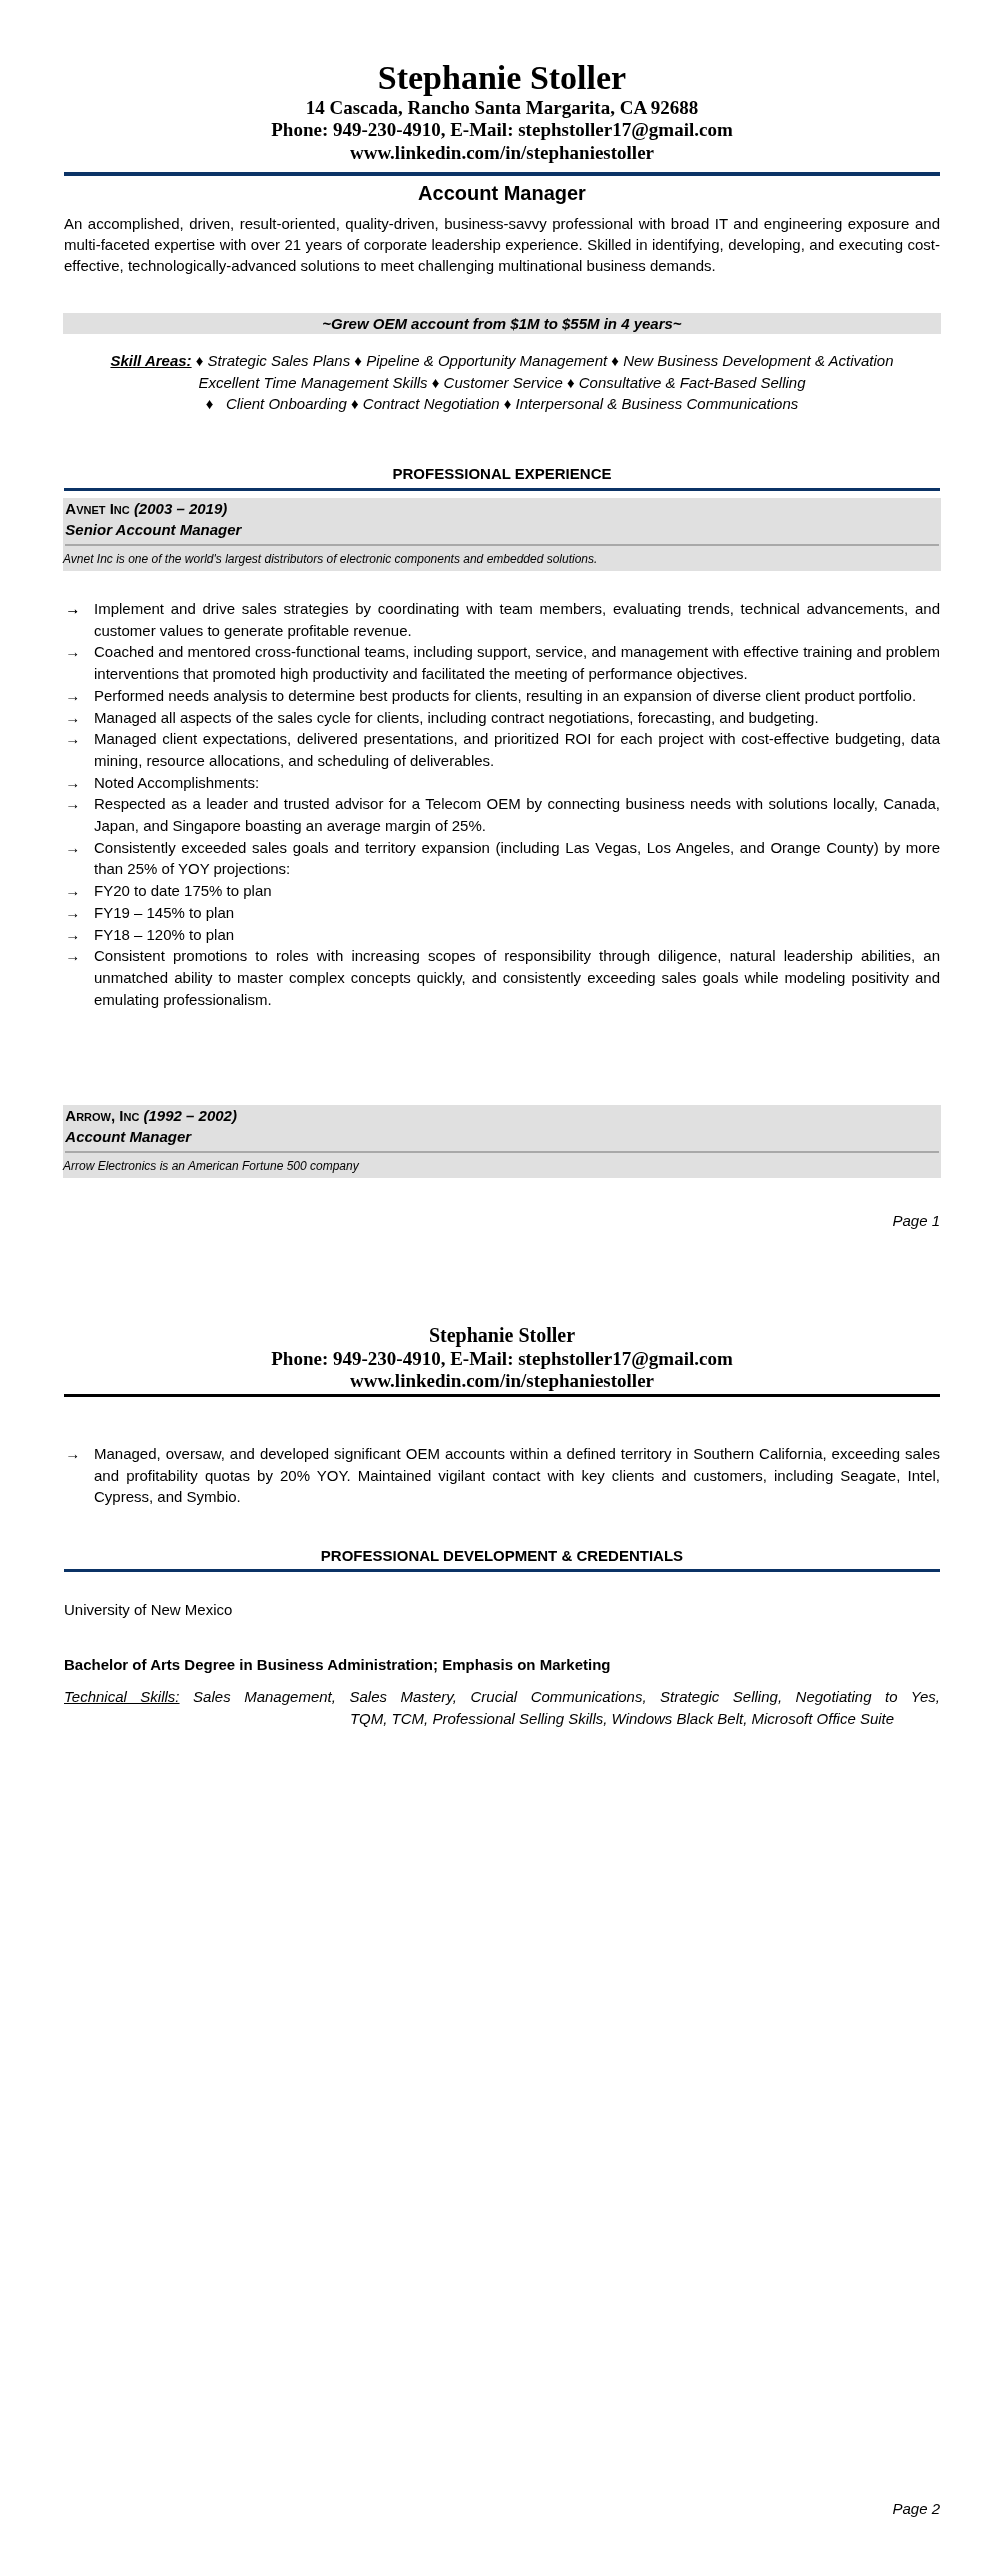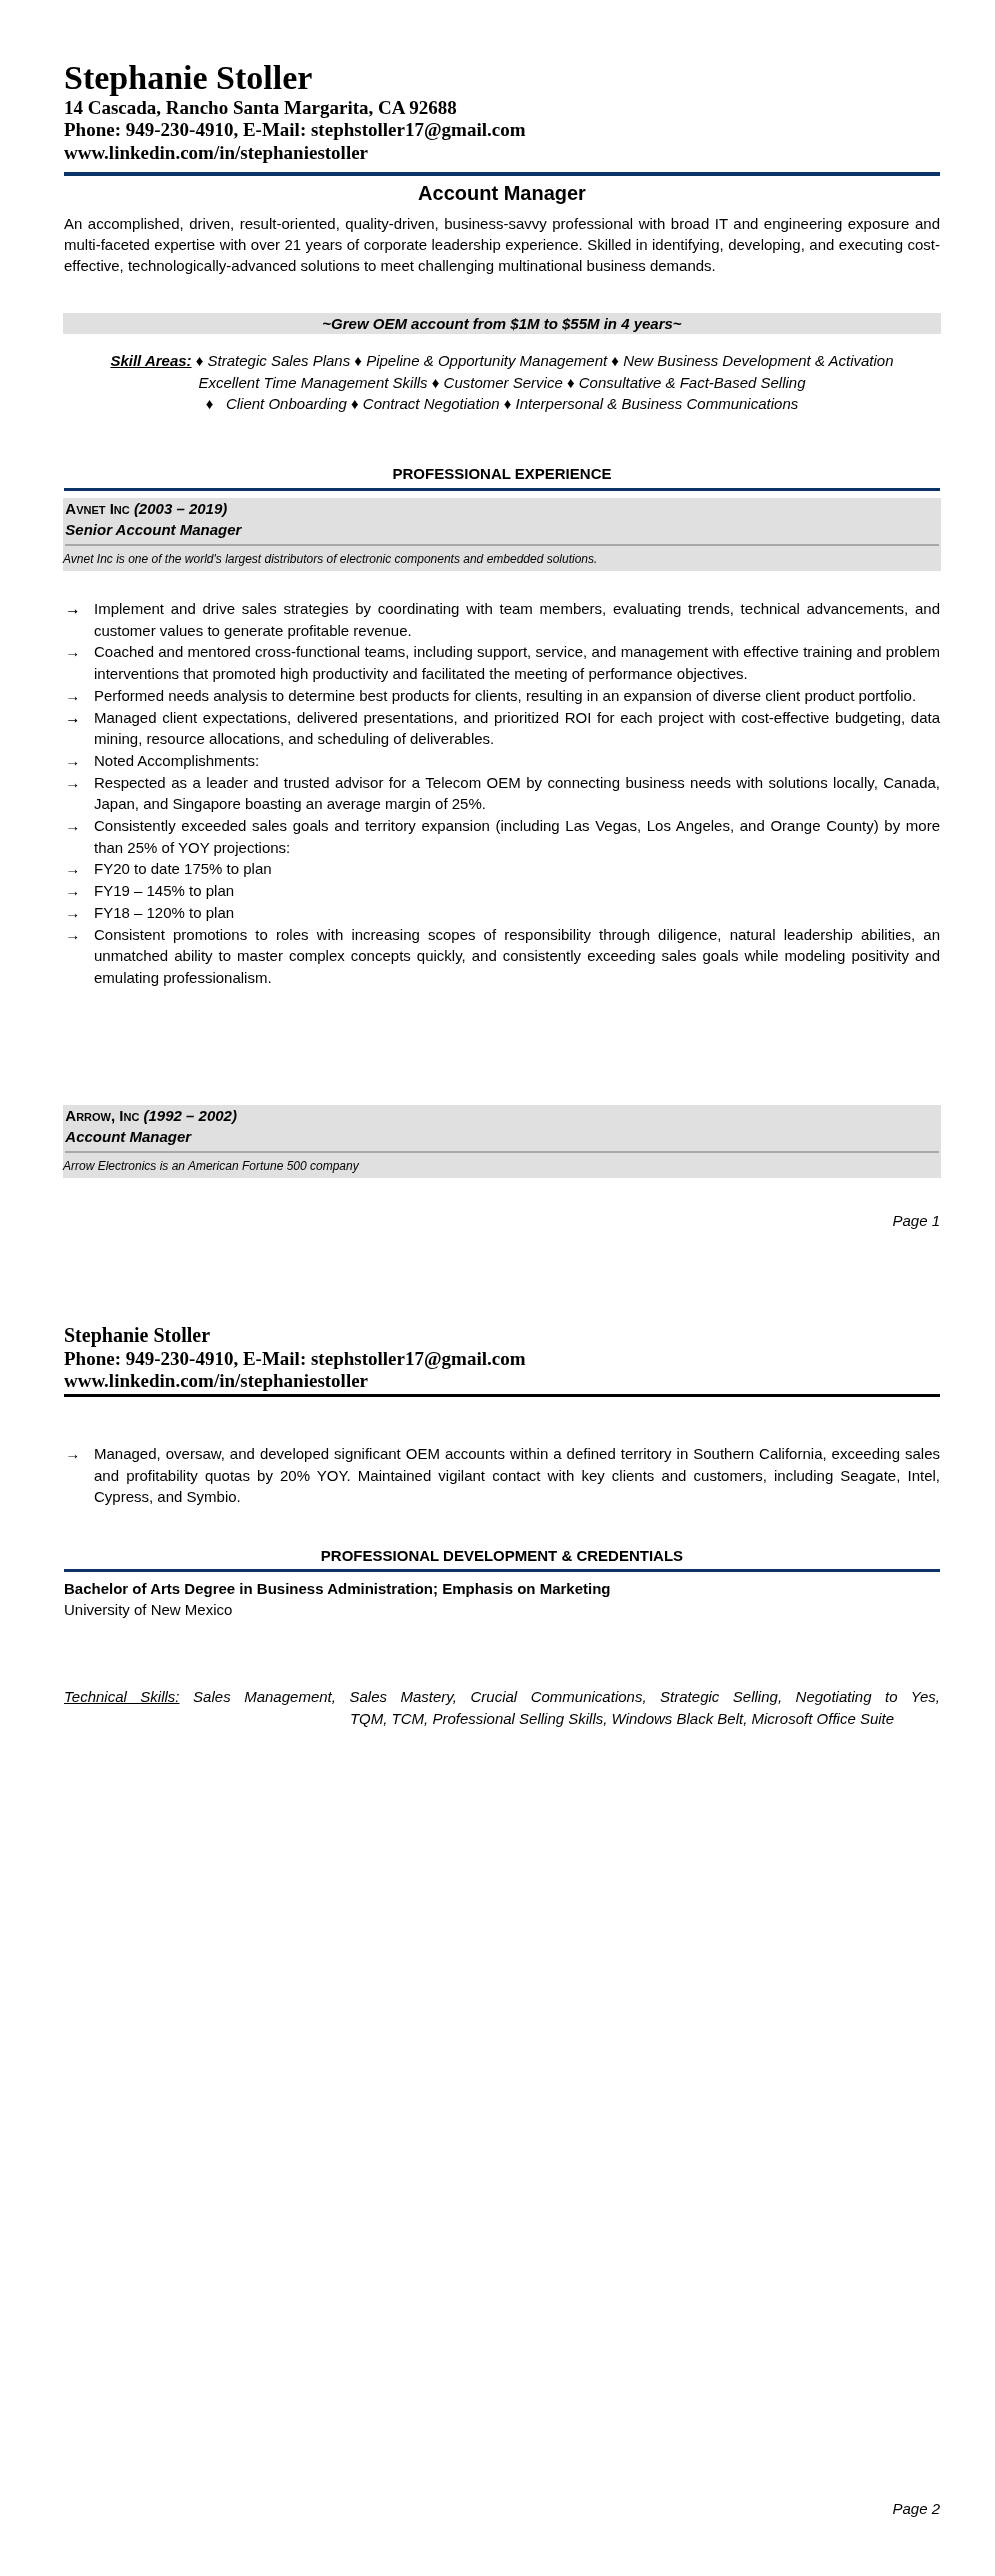--- a/index.html
+++ b/index.html
@@ -1,18 +1,18 @@
 <!DOCTYPE html>
 <html style="font-size:9.4px"><head>
   <meta charset="utf-8">
   <style>
     html, body { margin: 0; padding: 0; background: #ffffff; }
     body { width: 995px; height: 2576px; position: relative; overflow: hidden; color: #000; font-family: "Liberation Sans", sans-serif; }
     .abs { position: absolute; left: 64px; width: 876px; }
-    .serif { font-family: "Liberation Serif", serif; font-weight: bold; }
+    .serif { font-family: "Liberation Serif", serif; font-weight: bold; text-align: center; }
     .name1 { top: 59px; font-size: 34px; line-height: 37px; }
     .contact { font-size: 19px; line-height: 22px; }
     .rule-navy { position: absolute; left: 64px; width: 876px; height: 3.5px; background: #0B3366; }
     .rule-black { position: absolute; left: 64px; width: 876px; height: 2.9px; background: #000; }
     .title { top: 180px; font-size: 20px; text-align: center; font-weight: bold; line-height: 26px; }
     .summary { top: 213px; font-size: 15px; line-height: 21px; text-align: justify; }
     .banner { left: 63px; width: 878px; top: 313px; height: 21px; background: #E0E0E0; font-size: 15px; font-weight: bold; font-style: italic; text-align: center; line-height: 21px; }
     .skills { top: 350px; font-size: 15px; line-height: 21.7px; text-align: center; font-style: italic; }
     .skills .lbl { font-weight: bold; text-decoration: underline; }
     .sec-head { font-size: 15px; font-weight: bold; text-align: center; line-height: 20px; }
@@ -89,21 +89,21 @@
     <div class="line2">Senior Account Manager</div>
     <div class="sep"></div>
     <div class="line3">Avnet Inc is one of the world's largest distributors of electronic components and embedded solutions.</div>
   </div>
 
   <ul class="abs bul" style="top:598px">
     <li><span class="arrow">→</span></li>
     <li><span class="arrow">→</span><span>Implement and drive sales strategies by coordinating with team members, evaluating trends, technical advancements, and customer values to generate profitable revenue.</span></li>
     <li><span class="arrow">→</span><span>Coached and mentored cross-functional teams, including support, service, and management with effective training and problem interventions that promoted high productivity and facilitated the meeting of performance objectives.</span></li>
     <li><span class="arrow">→</span><span>Performed needs analysis to determine best products for clients, resulting in an expansion of diverse client product portfolio.</span></li>
-    <li><span class="arrow">→</span></li>
+    <li><span class="arrow">→</span><span>Managed all aspects of the sales cycle for clients, including contract negotiations, forecasting, and budgeting.</span></li>
     <li><span class="arrow">→</span><span>Managed client expectations, delivered presentations, and prioritized ROI for each project with cost-effective budgeting, data mining, resource allocations, and scheduling of deliverables.</span></li>
     <li><span class="arrow">→</span><span>Noted Accomplishments:</span></li>
     <li><span class="arrow">→</span><span>Respected as a leader and trusted advisor for a Telecom OEM by connecting business needs with solutions locally, Canada, Japan, and Singapore boasting an average margin of 25%.</span></li>
     <li><span class="arrow">→</span><span>Consistently exceeded sales goals and territory expansion (including Las Vegas, Los Angeles, and Orange County) by more than 25% of YOY projections:</span></li>
     <li><span class="arrow">→</span><span>FY20 to date 175% to plan</span></li>
     <li><span class="arrow">→</span><span>FY19 – 145% to plan</span></li>
     <li><span class="arrow">→</span><span>FY18 – 120% to plan</span></li>
     <li><span class="arrow">→</span><span>Consistent promotions to roles with increasing scopes of responsibility through diligence, natural leadership abilities, an unmatched ability to master complex concepts quickly, and consistently exceeding sales goals while modeling positivity and emulating professionalism.</span></li>
   </ul>
 
@@ -126,21 +126,21 @@
   <div class="abs serif contact" style="top:1370px">www.linkedin.com/in/stephaniestoller</div>
   <div class="rule-black" style="top:1394px"></div>
 
   <ul class="abs bul" style="top:1443px">
     <li><span class="arrow">→</span><span>Managed, oversaw, and developed significant OEM accounts within a defined territory in Southern California, exceeding sales and profitability quotas by 20% YOY. Maintained vigilant contact with key clients and customers, including Seagate, Intel, Cypress, and Symbio.</span></li>
   </ul>
 
   <div class="abs sec-head" style="top:1546px">PROFESSIONAL DEVELOPMENT &amp; CREDENTIALS</div>
   <div class="rule-navy" style="top:1569px; height:2.9px"></div>
 
-  <div class="abs edu-degree" style="top:1578px">Bachelor of Arts Degree in Business Administration; Emphasis on Marketing</div>
+  <div class="abs edu-degree" style="top:1654px">Bachelor of Arts Degree in Business Administration; Emphasis on Marketing</div>
   <div class="abs edu-school" style="top:1599px">University of New Mexico</div>
 
   <div class="abs tech" style="top:1642px">
     <div class="l1">
       <span class="lbl">Technical Skills:</span>
       <span>Sales Management, Sales Mastery, Crucial Communications, Strategic Selling, Negotiating to Yes,</span>
     </div>
     <div class="l2">TQM, TCM, Professional Selling Skills, Windows Black Belt, Microsoft Office Suite</div>
   </div>
 

